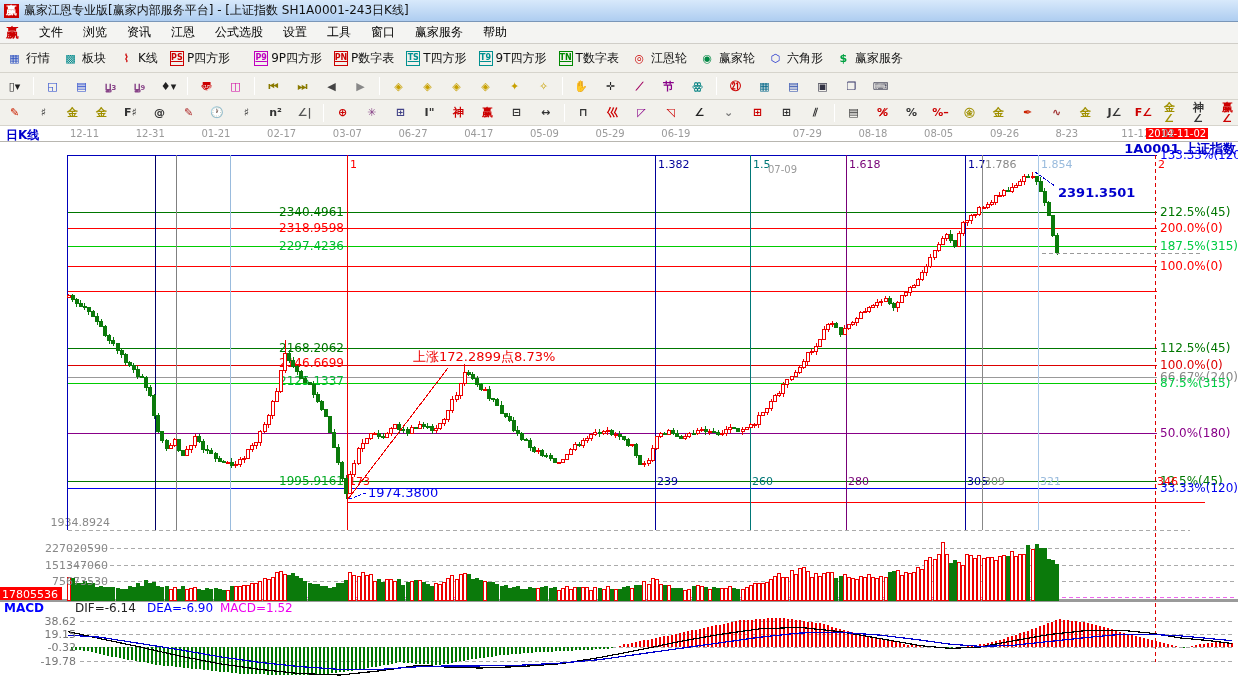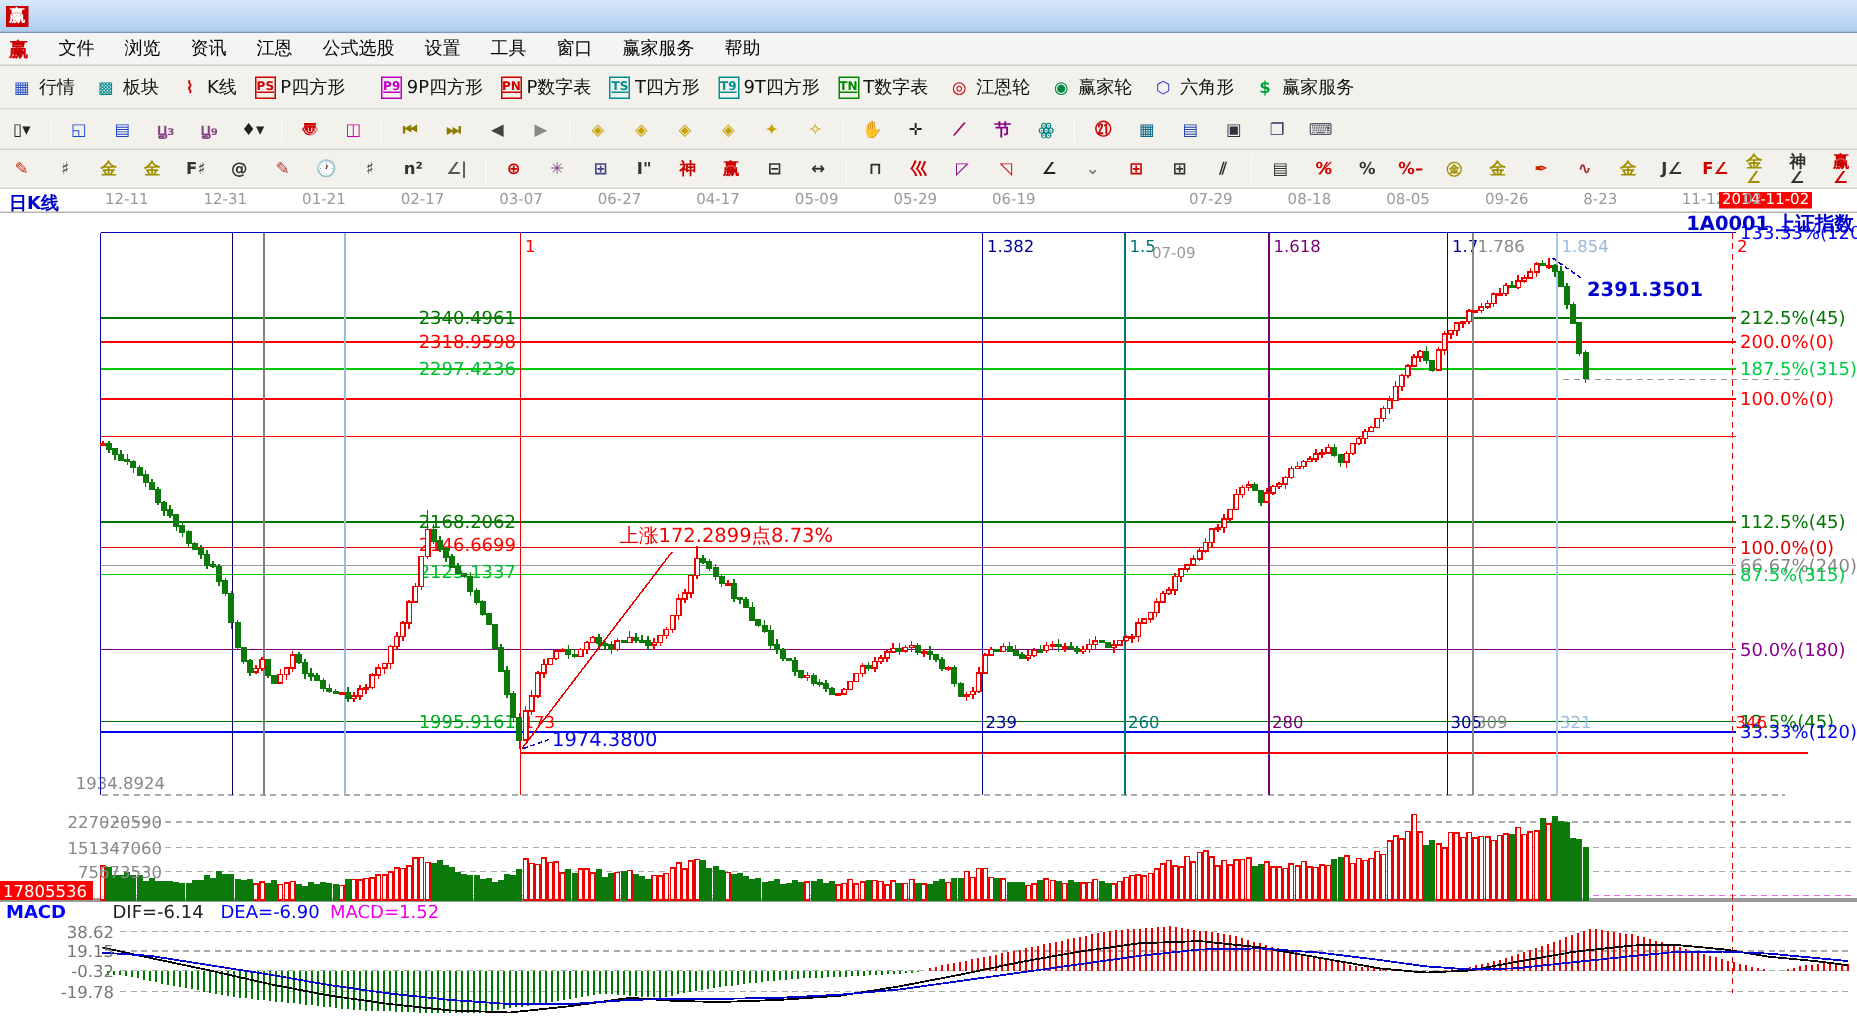--- a/index.html
+++ b/index.html
@@ -1136,20 +1136,21 @@
       <text x="76" y="651" fill="#777777" font-size="11" text-anchor="end">-0.32</text>
       <text x="76" y="665" fill="#777777" font-size="11" text-anchor="end">-19.78</text>
       <text x="4" y="612" fill="#0000ff" font-size="12" text-anchor="start" font-weight="bold">MACD</text>
       <text x="75" y="612" fill="#222222" font-size="12" text-anchor="start">DIF=-6.14</text>
       <text x="147" y="612" fill="#0000ff" font-size="12" text-anchor="start">DEA=-6.90</text>
       <text x="220" y="612" fill="#ee00ee" font-size="12" text-anchor="start">MACD=1.52</text>
     </svg>
 
 <div id="titlebar" class="bar">
   <span class="applogo">赢</span>
+  <span>赢家江恩专业版[赢家内部服务平台] - [上证指数  SH1A0001-243日K线]</span>
 </div>
 <div id="menubar" class="bar">
   <span class="logo2">赢</span>
 <span class="menu-item">文件</span>
       <span class="menu-item">浏览</span>
       <span class="menu-item">资讯</span>
       <span class="menu-item">江恩</span>
       <span class="menu-item">公式选股</span>
       <span class="menu-item">设置</span>
       <span class="menu-item">工具</span>

